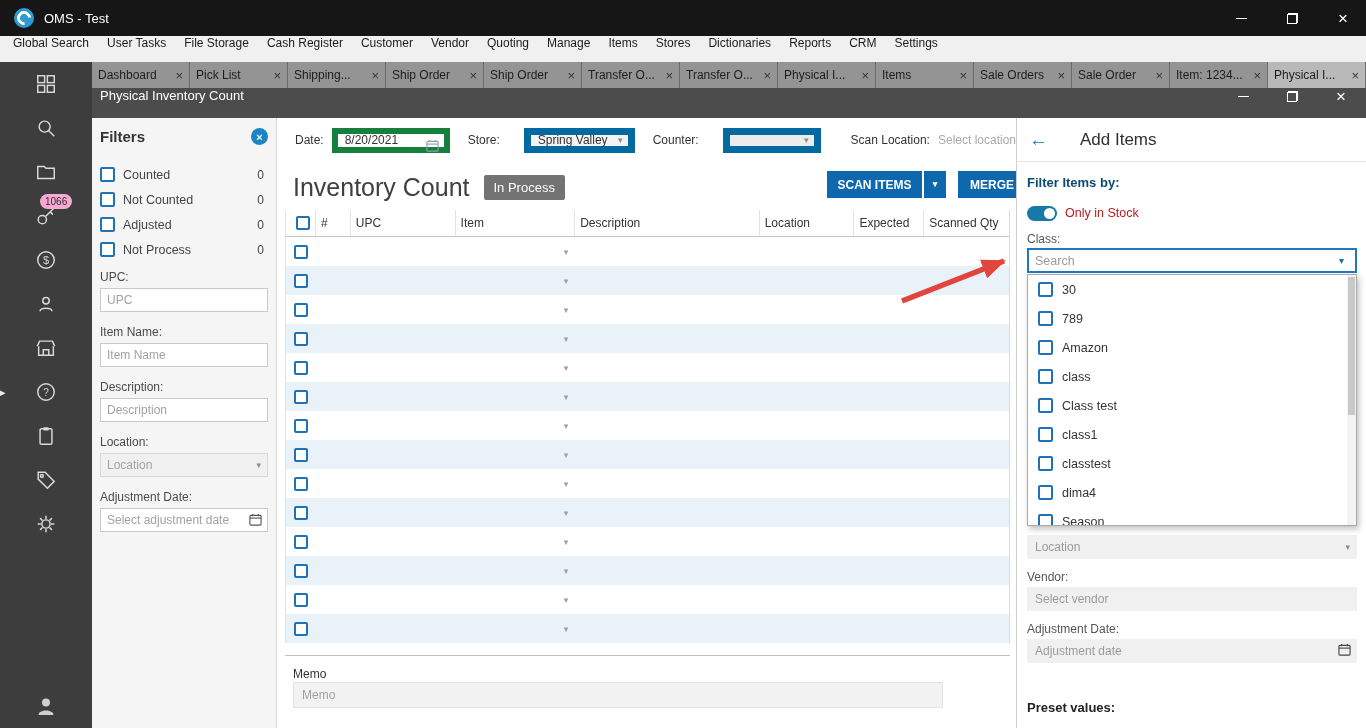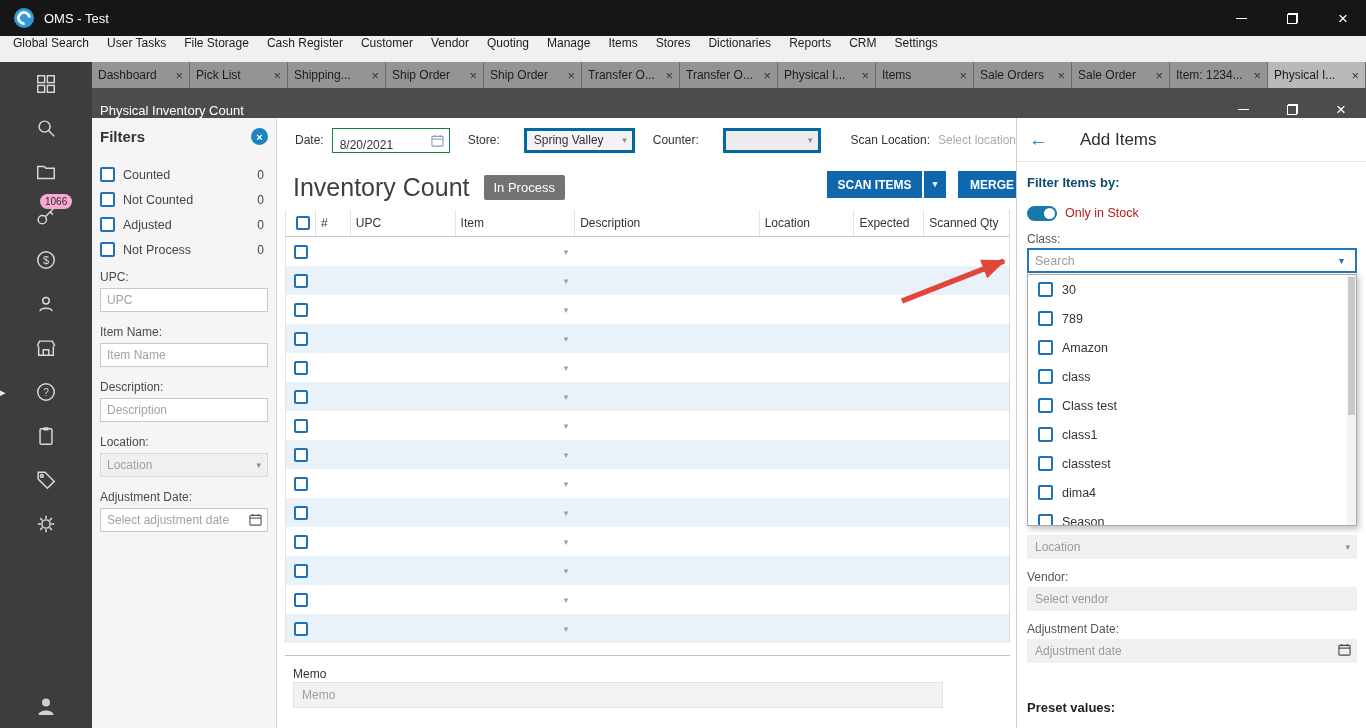--- a/index.html
+++ b/index.html
@@ -35,21 +35,21 @@
 
   
   .tabbar{height:26px;background:#7a7a7a;display:flex}
   .tab{width:98px;flex:none;background:#949494;border-right:1px solid #6b6b6b;display:flex;align-items:center;padding:0 6px;font-size:12px;color:#1d1d1d;cursor:default}
   .tab.active{background:#b9b9b9}
   .tab-label{flex:1;white-space:nowrap;overflow:hidden}
   .tab-close{font-size:13px;color:#353535;margin-left:3px}
 
   
   .inner-window{flex:1;display:flex;flex-direction:column;background:#fff}
-  .inner-titlebar{height:30px;background:#4c4c4c;color:#fff;display:flex;align-items:flex-end;padding:0 8px;font-size:13px;--bar-bg:#4c4c4c}
+  .inner-titlebar{height:30px;background:#4c4c4c;color:#fff;display:flex;align-items:flex-start;padding:0 8px;font-size:13px;--bar-bg:#4c4c4c}
   .inner-controls{margin-left:auto;display:flex;align-items:center;gap:38px;padding-right:12px}
   .inner-body{flex:1;display:flex;min-height:0}
 
   
   .filters{width:185px;flex:none;background:#f5f5f5;border-right:1px solid #d9d9d9;padding:10px 8px;font-size:12px;color:#444}
   .filters-head{display:flex;align-items:center;margin-bottom:12px}
   .filters-title{font-size:15px;font-weight:bold;color:#333}
   .filters-clear{margin-left:auto;width:17px;height:17px;border-radius:50%;background:#1b84c4;color:#fff;font-size:11px;font-weight:bold;display:flex;align-items:center;justify-content:center}
   .filter-row{display:flex;align-items:flex-end;height:25px}
   .filter-label{margin-left:8px;font-size:12.5px}
@@ -61,23 +61,23 @@
   .f-select{position:relative;height:24px;background:#f0f0f0;border:1px solid #d9d9d9;display:flex;align-items:center;padding:0 6px;color:#a2a2a2}
   .chev{font-size:9px;color:#8c8c8c;line-height:1}
   .f-select .chev{position:absolute;right:6px}
   .f-date{position:relative}
   .cal{position:absolute;right:6px;top:5px;color:#555}
   .cal svg{stroke:currentColor;fill:none;stroke-width:1.2}
 
   
   .main-panel{flex:1;position:relative;background:#fff;min-width:0;overflow:hidden}
   .mp-toolbar{position:absolute;left:0;top:0;right:0;height:44px;display:flex;align-items:center;padding-left:18px;font-size:12px;color:#333;white-space:nowrap}
-  .tb-input{position:relative;height:25px;border:1px solid #15803d;background:#fff;display:flex;align-items:flex-end;padding:0 22px 0 7px;margin-left:8px;color:#333}
+  .tb-input{position:relative;height:25px;border:6px solid #15803d;background:#fff;display:flex;align-items:flex-end;padding:0 22px 0 7px;margin-left:8px;color:#333}
   .tb-input .cal{top:5px;right:5px;color:#8aa0b5}
-  .tb-select{position:relative;height:25px;border:3px solid #0369a1;background:#f3f3f3;display:flex;align-items:center;padding:0 18px 0 7px;margin-left:24px;color:#333}
+  .tb-select{position:relative;height:25px;border:7px solid #0369a1;background:#f3f3f3;display:flex;align-items:center;padding:0 18px 0 7px;margin-left:24px;color:#333}
   .tb-select .chev{position:absolute;right:5px}
   .tb-ghost{color:#ababab;margin-left:8px}
   .lbl-ml{margin-left:18px}
   .mp-heading{position:absolute;left:16px;top:55px;display:flex;align-items:center}
   .page-title{font-size:25px;color:#3f3f3f}
   .status-badge{margin-left:14px;background:#737373;color:#fff;font-size:13px;padding:5px 10px;border-radius:2px}
   .btn{position:absolute;top:53px;height:27px;background:#0f67ad;color:#fff;font-size:12px;font-weight:bold;display:flex;align-items:center;justify-content:center;cursor:default}
   .btn-scan{left:550px;width:95px}
   .btn-scan-dd{left:647px;width:22px}
   .btn-merge{left:681px;width:110px;justify-content:flex-start;padding-left:12px}

